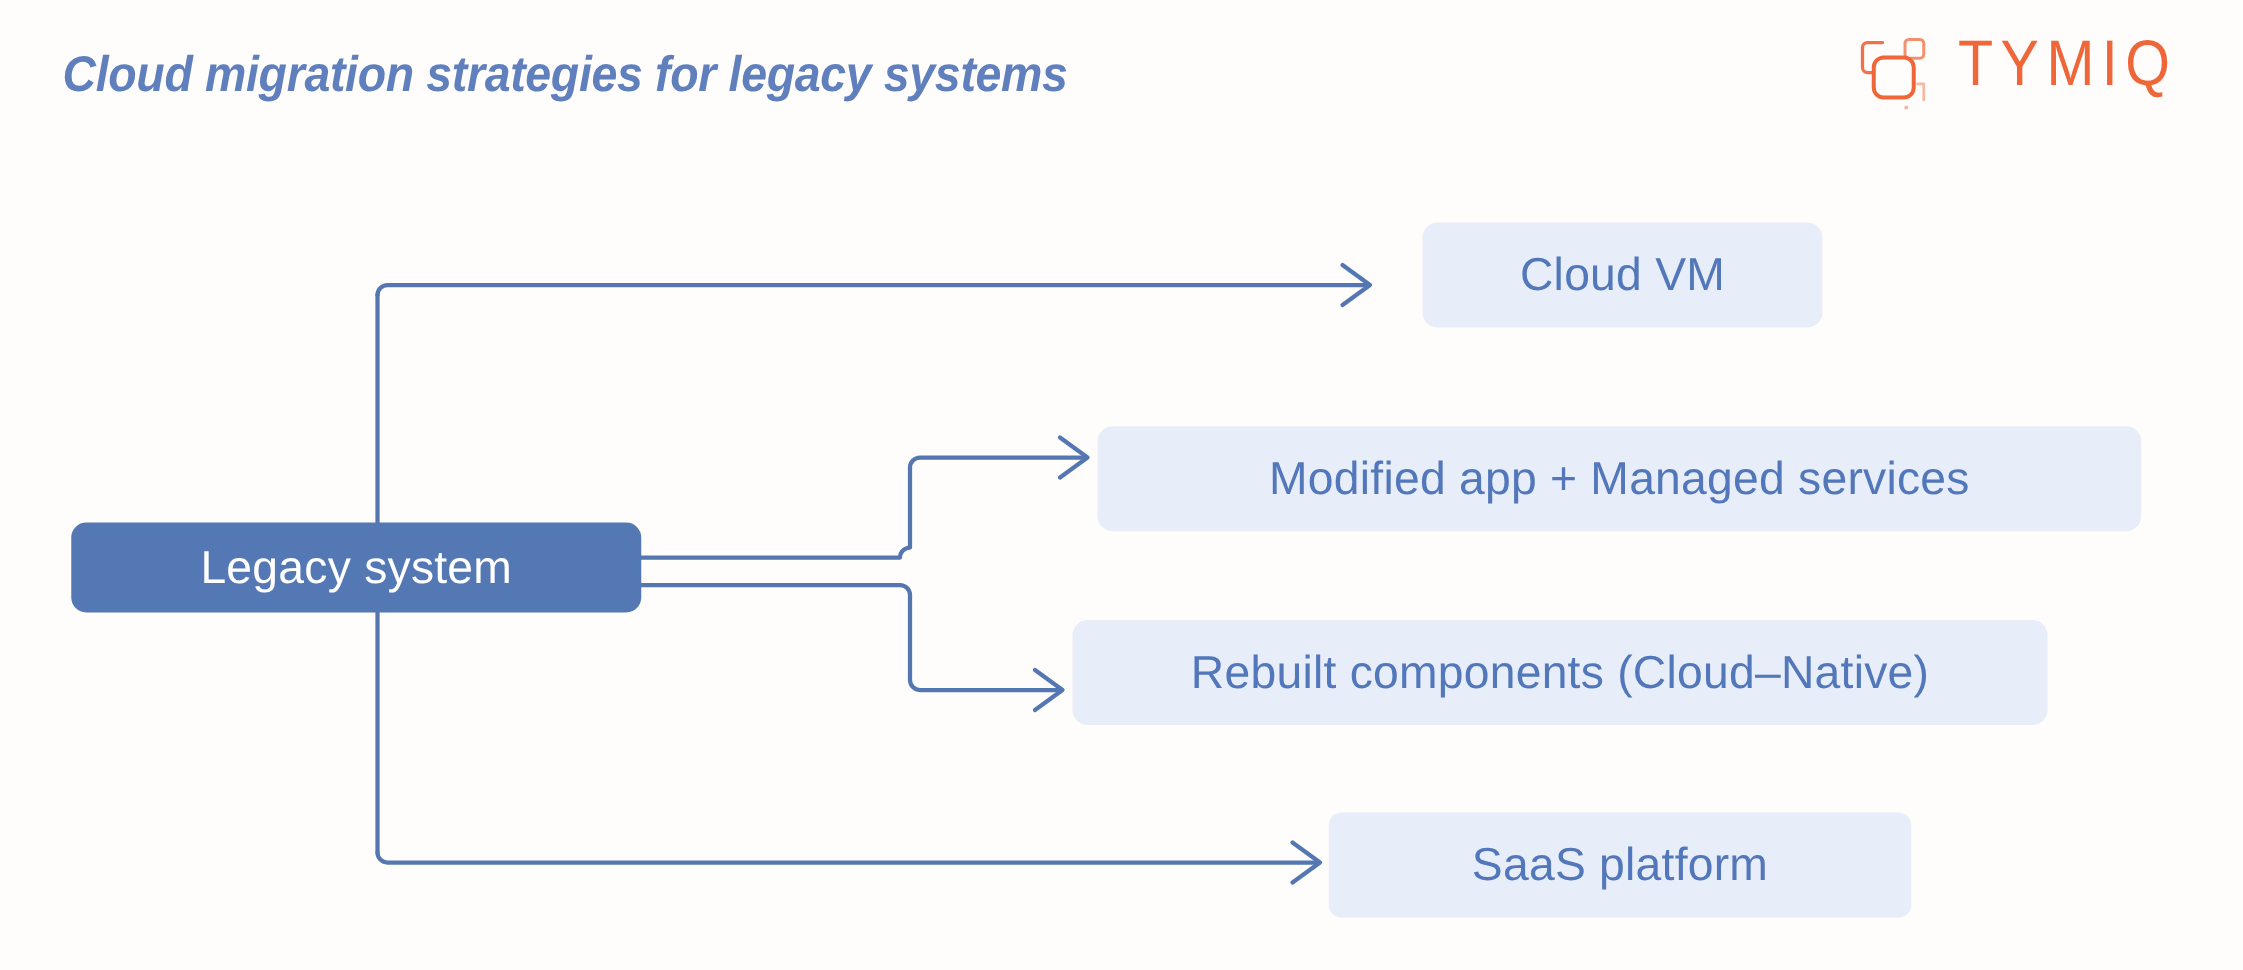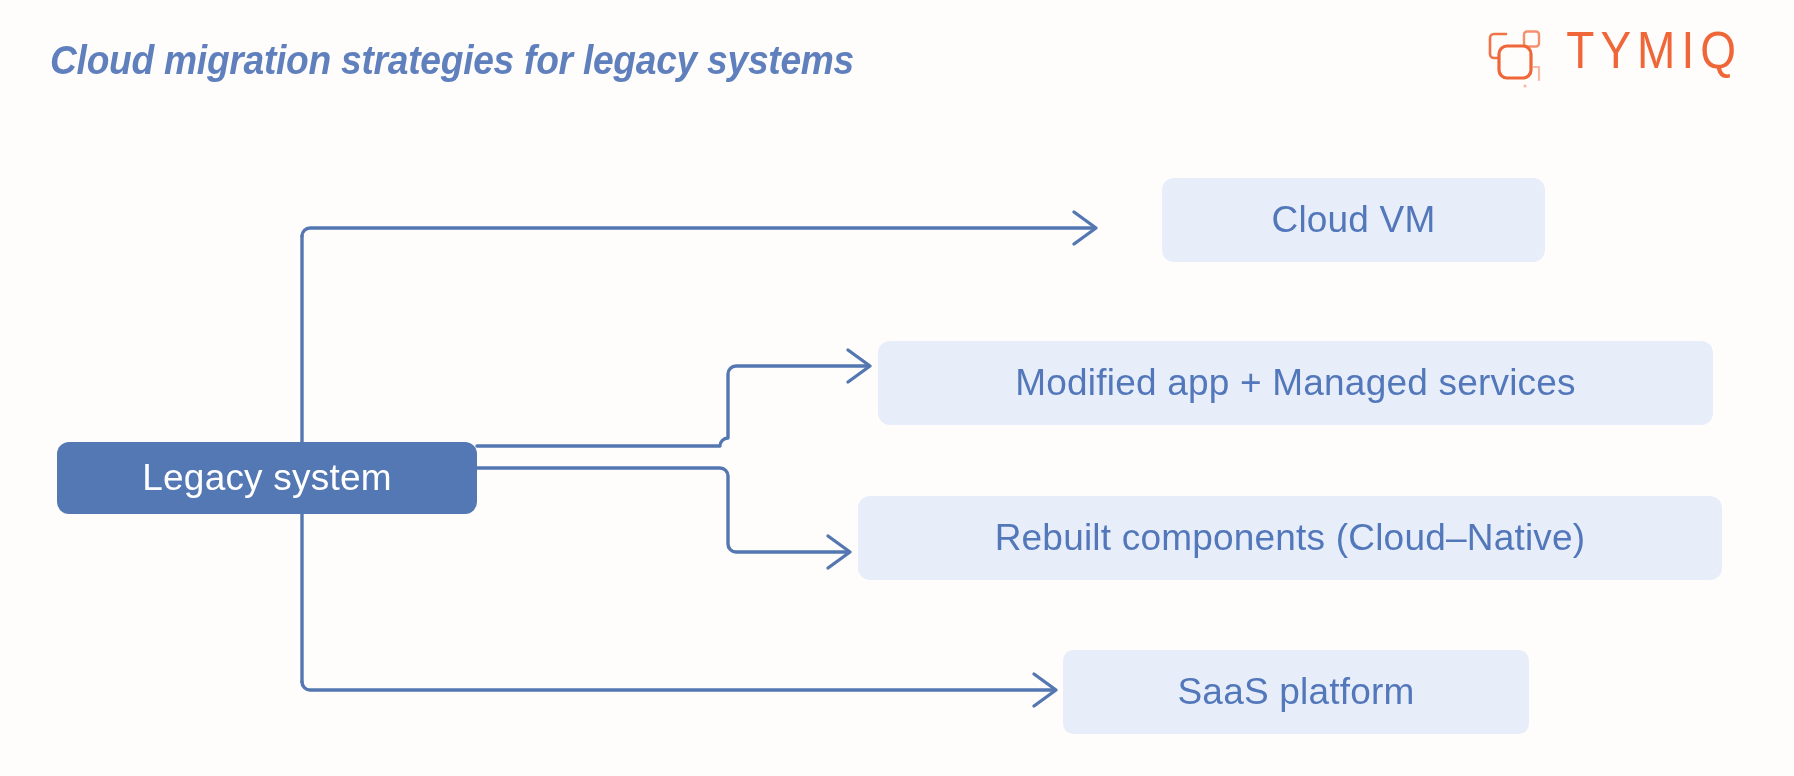--- a/index.html
+++ b/index.html
@@ -128,33 +128,33 @@
       <path d="M848 350 L870 366 L848 382"></path>
 
       <path d="M477 468 H720 a8 8 0 0 1 8 8 V544 a8 8 0 0 0 8 8 H846"></path>
       <path d="M828 536 L850 552 L828 568"></path>
 
       <path d="M302 682 a8 8 0 0 0 8 8 H1052"></path>
       <path d="M1034 674 L1056 690 L1034 706"></path>
     </g>
   </svg>
 
-  <div class="node source" style="left:57px; top:442px; width:420px; height:72px;">
+  <div class="node source" style="left:57px; top:418px; width:456px; height:72px;">
     <span>Legacy system</span>
   </div>
 
-  <div class="node target" style="left:1162px; top:178px; width:383px; height:84px;">
+  <div class="node target" style="left:1138px; top:178px; width:320px; height:84px;">
     <span>Cloud VM</span>
   </div>
 
   <div class="node target" style="left:878px; top:341px; width:835px; height:84px;text-align:right;">
     <span>Modified app + Managed services</span>
   </div>
 
-  <div class="node target" style="left:858px; top:496px; width:864px; height:84px;">
+  <div class="node target" style="left:858px; top:496px; width:780px; height:84px;">
     <span>Rebuilt components (Cloud–Native)</span>
   </div>
 
   <div class="node target" style="left:1063px; top:650px; width:466px; height:84px;border-radius:10px;">
     <span>SaaS platform</span>
   </div>
 
 </div>
 
 </body></html>

